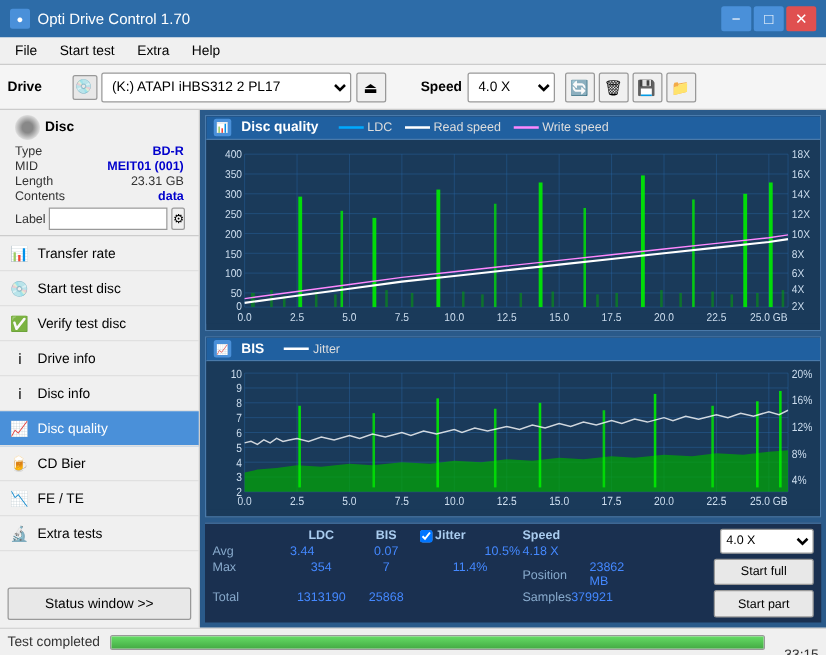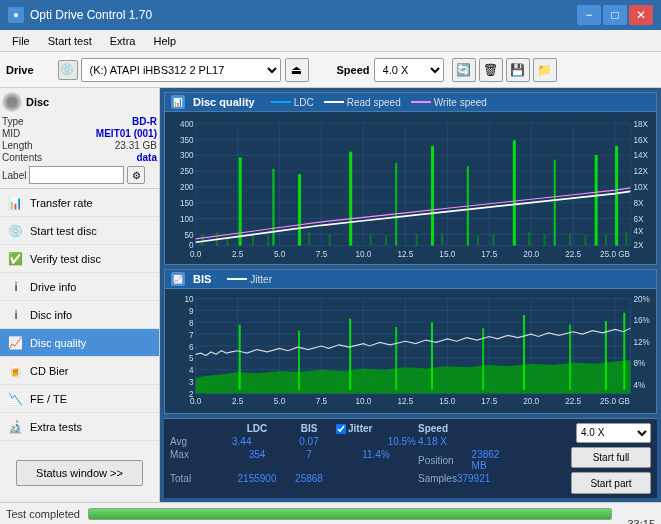--- a/index.html
+++ b/index.html
@@ -29,39 +29,39 @@
     .speed-label { font-weight: bold; font-size: 11px; }
     .speed-select { height: 24px; width: 70px; border: 1px solid #999; border-radius: 2px; font-size: 11px; padding: 0 4px; background: white; }
     .toolbar-right-btns { display: flex; gap: 3px; margin-left: 4px; }
 
     
     .main { display: flex; height: calc(524px - 30px - 22px - 36px - 22px); }
 
     
     .left-panel { width: 160px; background: #f0f0f0; border-right: 1px solid #ccc; display: flex; flex-direction: column; }
     
-    .disc-section { padding: 4px 2px; border-bottom: 1px solid #ccc; }
+    .disc-section { padding: 4px 12px; border-bottom: 1px solid #ccc; }
     .disc-header { display: flex; align-items: center; gap: 4px; margin-bottom: 4px; }
     .disc-title { font-weight: bold; font-size: 11px; }
     .disc-icon { width: 20px; height: 20px; border-radius: 50%; background: radial-gradient(circle, #888 30%, #ddd 70%, #888 100%); }
     .disc-props { display: flex; flex-direction: column; gap: 1px; }
     .disc-row { display: flex; justify-content: space-between; align-items: center; }
     .disc-key { color: #333; font-size: 10px; }
     .disc-val { color: #0000cc; font-size: 10px; font-weight: bold; }
     .disc-val-black { color: #333; font-size: 10px; }
     .label-row { display: flex; align-items: center; gap: 3px; margin-top: 2px; }
     .label-input { height: 18px; width: 95px; border: 1px solid #999; font-size: 10px; padding: 0 2px; }
     .label-btn { height: 18px; width: 18px; border: 1px solid #999; border-radius: 2px; background: #f0f0f0; cursor: pointer; font-size: 10px; display: flex; align-items: center; justify-content: center; }
 
     .nav-items { flex: 1; display: flex; flex-direction: column; }
     .nav-item { height: 28px; display: flex; align-items: center; padding: 0 8px; cursor: pointer; border-bottom: 1px solid #e0e0e0; font-size: 11px; gap: 6px; }
     .nav-item.active { background: #4a90d9; color: white; }
     .nav-icon { width: 16px; height: 16px; display: flex; align-items: center; justify-content: center; font-size: 12px; }
 
-    .status-btn { height: 26px; border: 1px solid #999; background: #e8e8e8; cursor: pointer; font-size: 11px; margin: 16px; border-radius: 2px; }
+    .status-btn { height: 26px; border: 1px solid #999; background: #e8e8e8; cursor: pointer; font-size: 11px; margin: 6px; border-radius: 2px; }
 
     
     .right-panel { flex: 1; background: #2a5a8a; display: flex; flex-direction: column; padding: 4px; gap: 4px; }
 
     .chart-container { background: #1a3a5a; border: 1px solid #4a7aaa; flex: 1; position: relative; overflow: hidden; }
     .chart-header { display: flex; align-items: center; gap: 8px; background: #2060a0; padding: 2px 6px; border-bottom: 1px solid #4a7aaa; }
     .chart-icon { width: 14px; height: 14px; background: #4a90d9; border-radius: 2px; display: flex; align-items: center; justify-content: center; font-size: 8px; color: white; }
     .chart-title { color: white; font-weight: bold; font-size: 11px; }
     .legend { display: flex; gap: 10px; margin-left: 8px; }
     .legend-item { display: flex; align-items: center; gap: 3px; font-size: 10px; }
@@ -441,21 +441,21 @@
           <div style="color:#4488ff;font-size:10px;text-align:center;">7</div>
           <div style="color:#4488ff;font-size:10px;text-align:center;">11.4%</div>
           <div style="display:flex;gap:18px;align-items:center;">
             <span style="color:#88aacc;font-size:10px;">Position</span>
             <span style="color:#4488ff;font-size:10px;">23862 MB</span>
           </div>
         </div>
 
         <div style="display:grid; grid-template-columns:60px 50px 50px 80px 80px; gap:2px;">
           <div style="color:#88aacc;font-size:10px;">Total</div>
-          <div style="color:#4488ff;font-size:10px;text-align:center;">2155900</div>
+          <div style="color:#4488ff;font-size:10px;text-align:center;">1313190</div>
           <div style="color:#4488ff;font-size:10px;text-align:center;">25868</div>
           <div></div>
           <div style="display:flex;gap:0;align-items:center;">
             <span style="color:#88aacc;font-size:10px;">Samples</span>
             <span style="color:#4488ff;font-size:10px;">379921</span>
           </div>
         </div>
       </div>
 
       <div style="display:flex;flex-direction:column;padding:4px 6px;gap:4px;justify-content:center;align-items:flex-end;">

